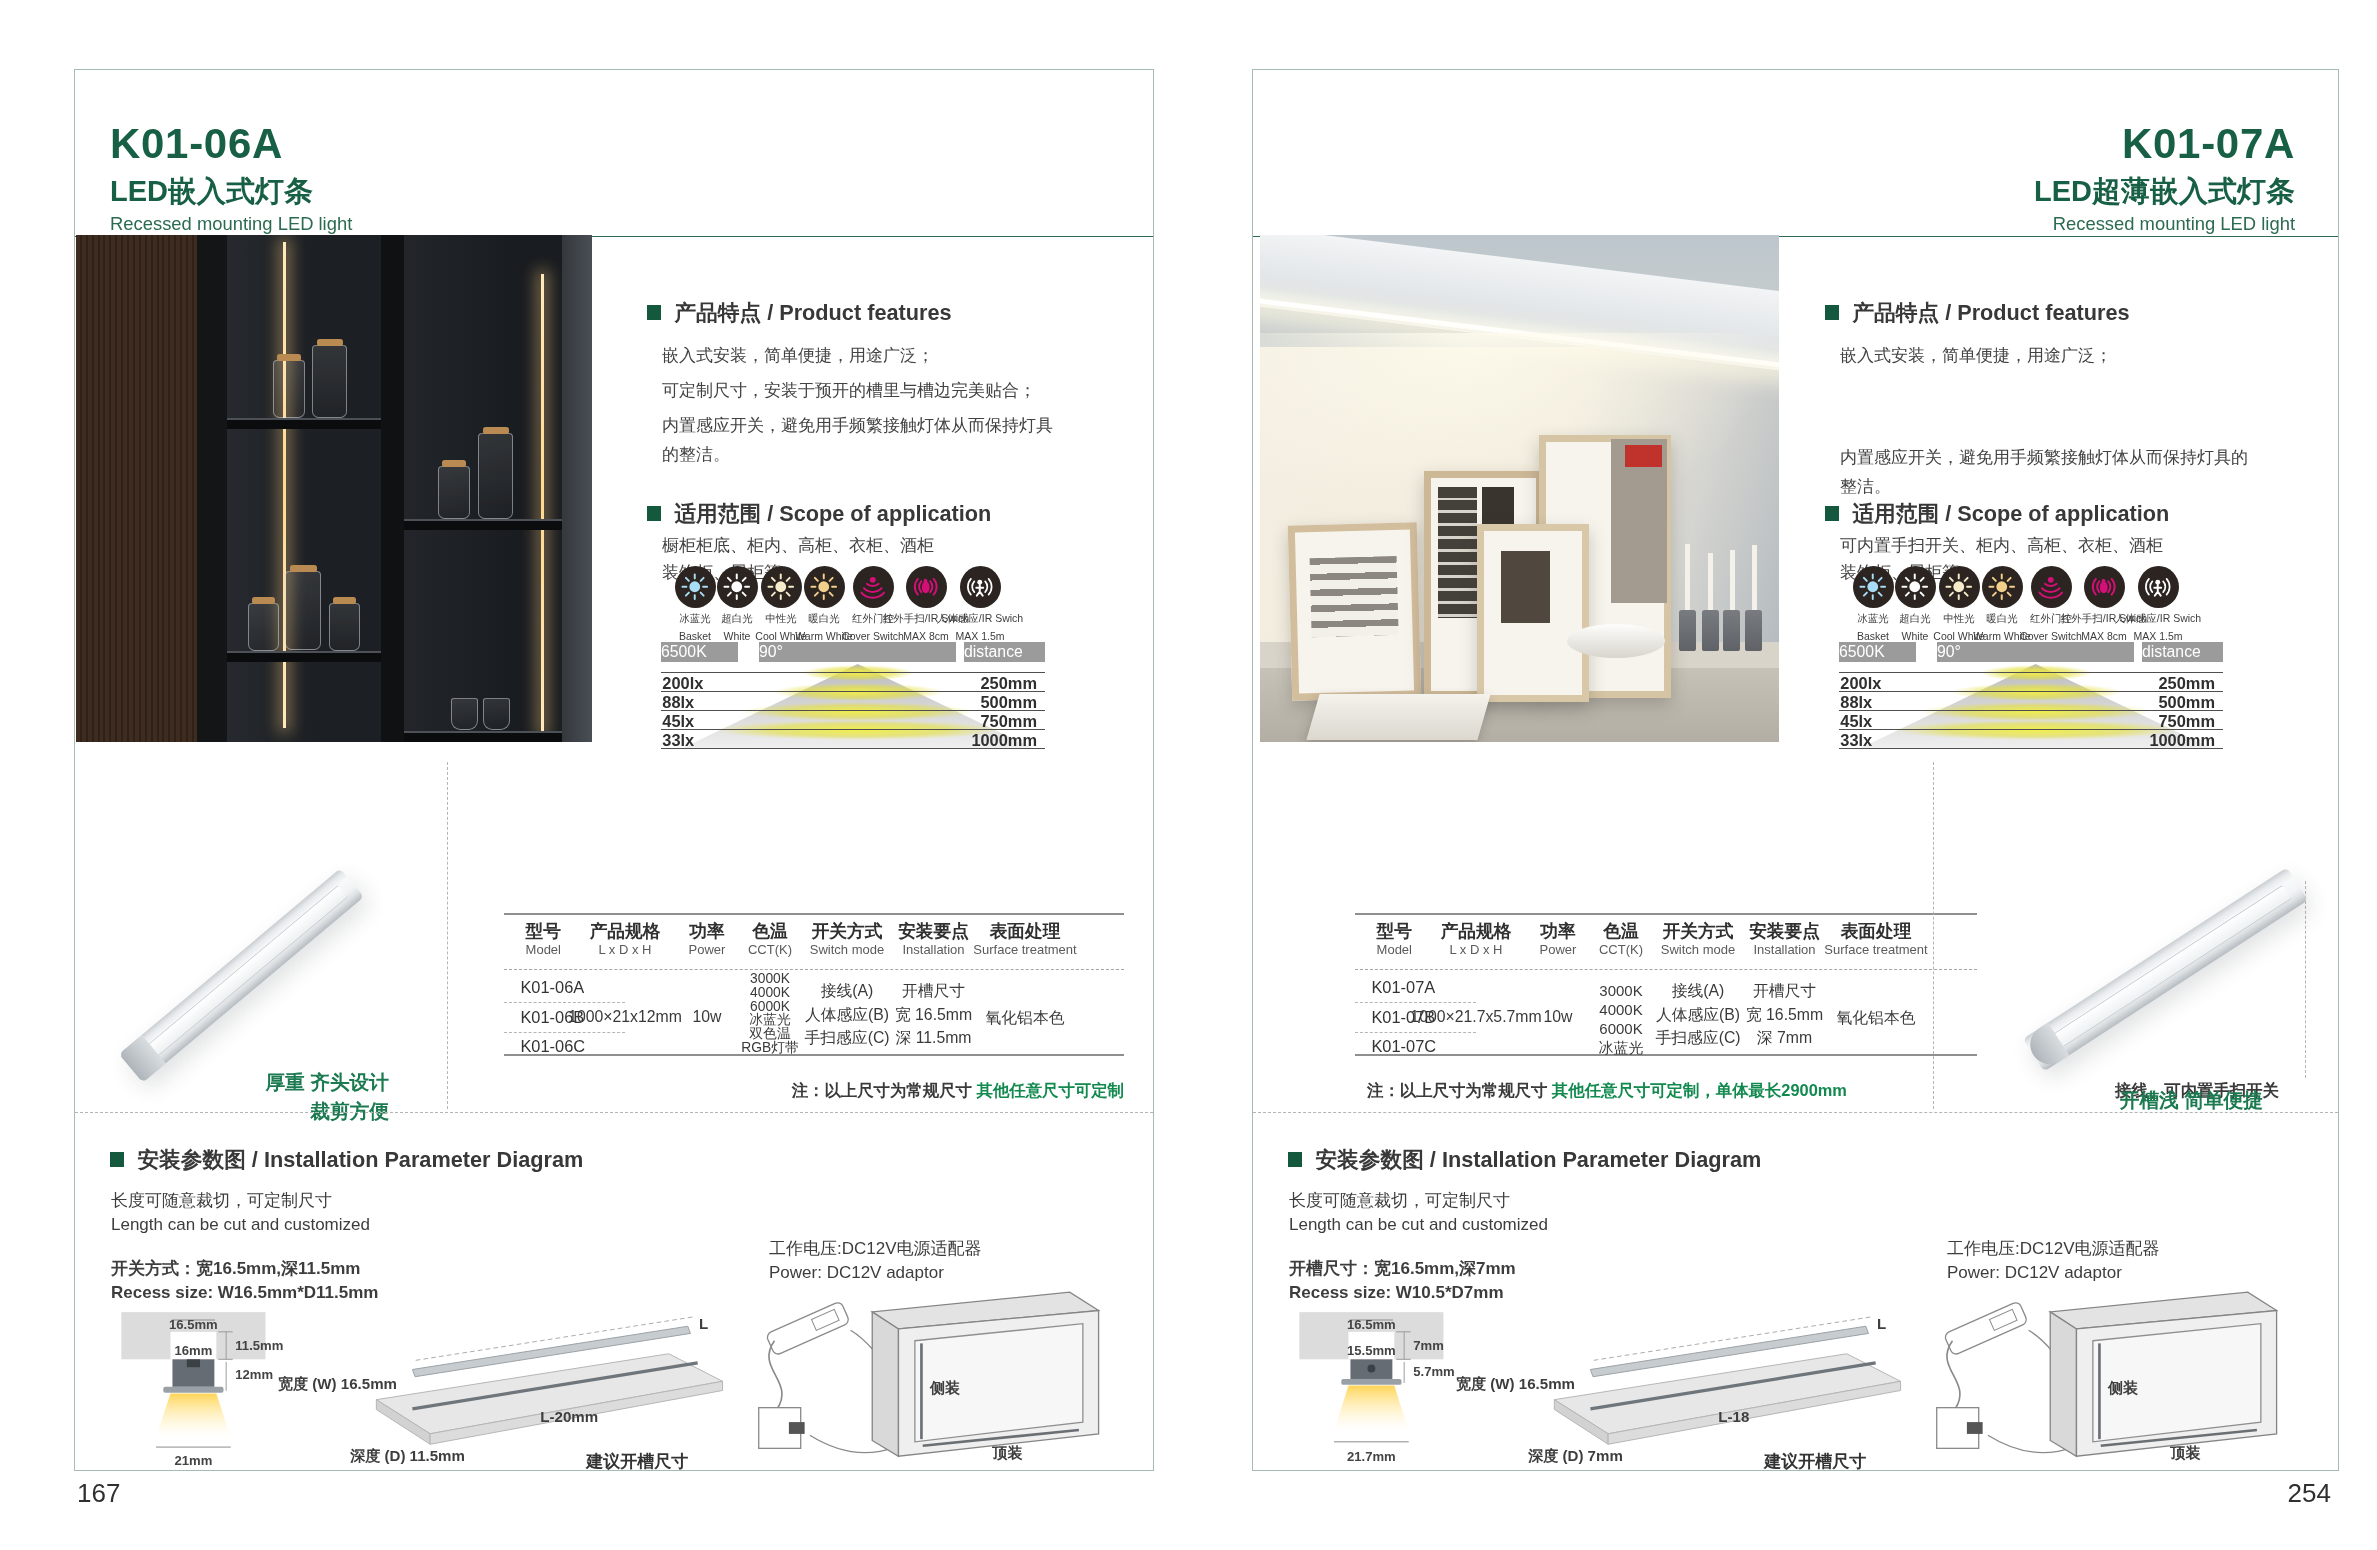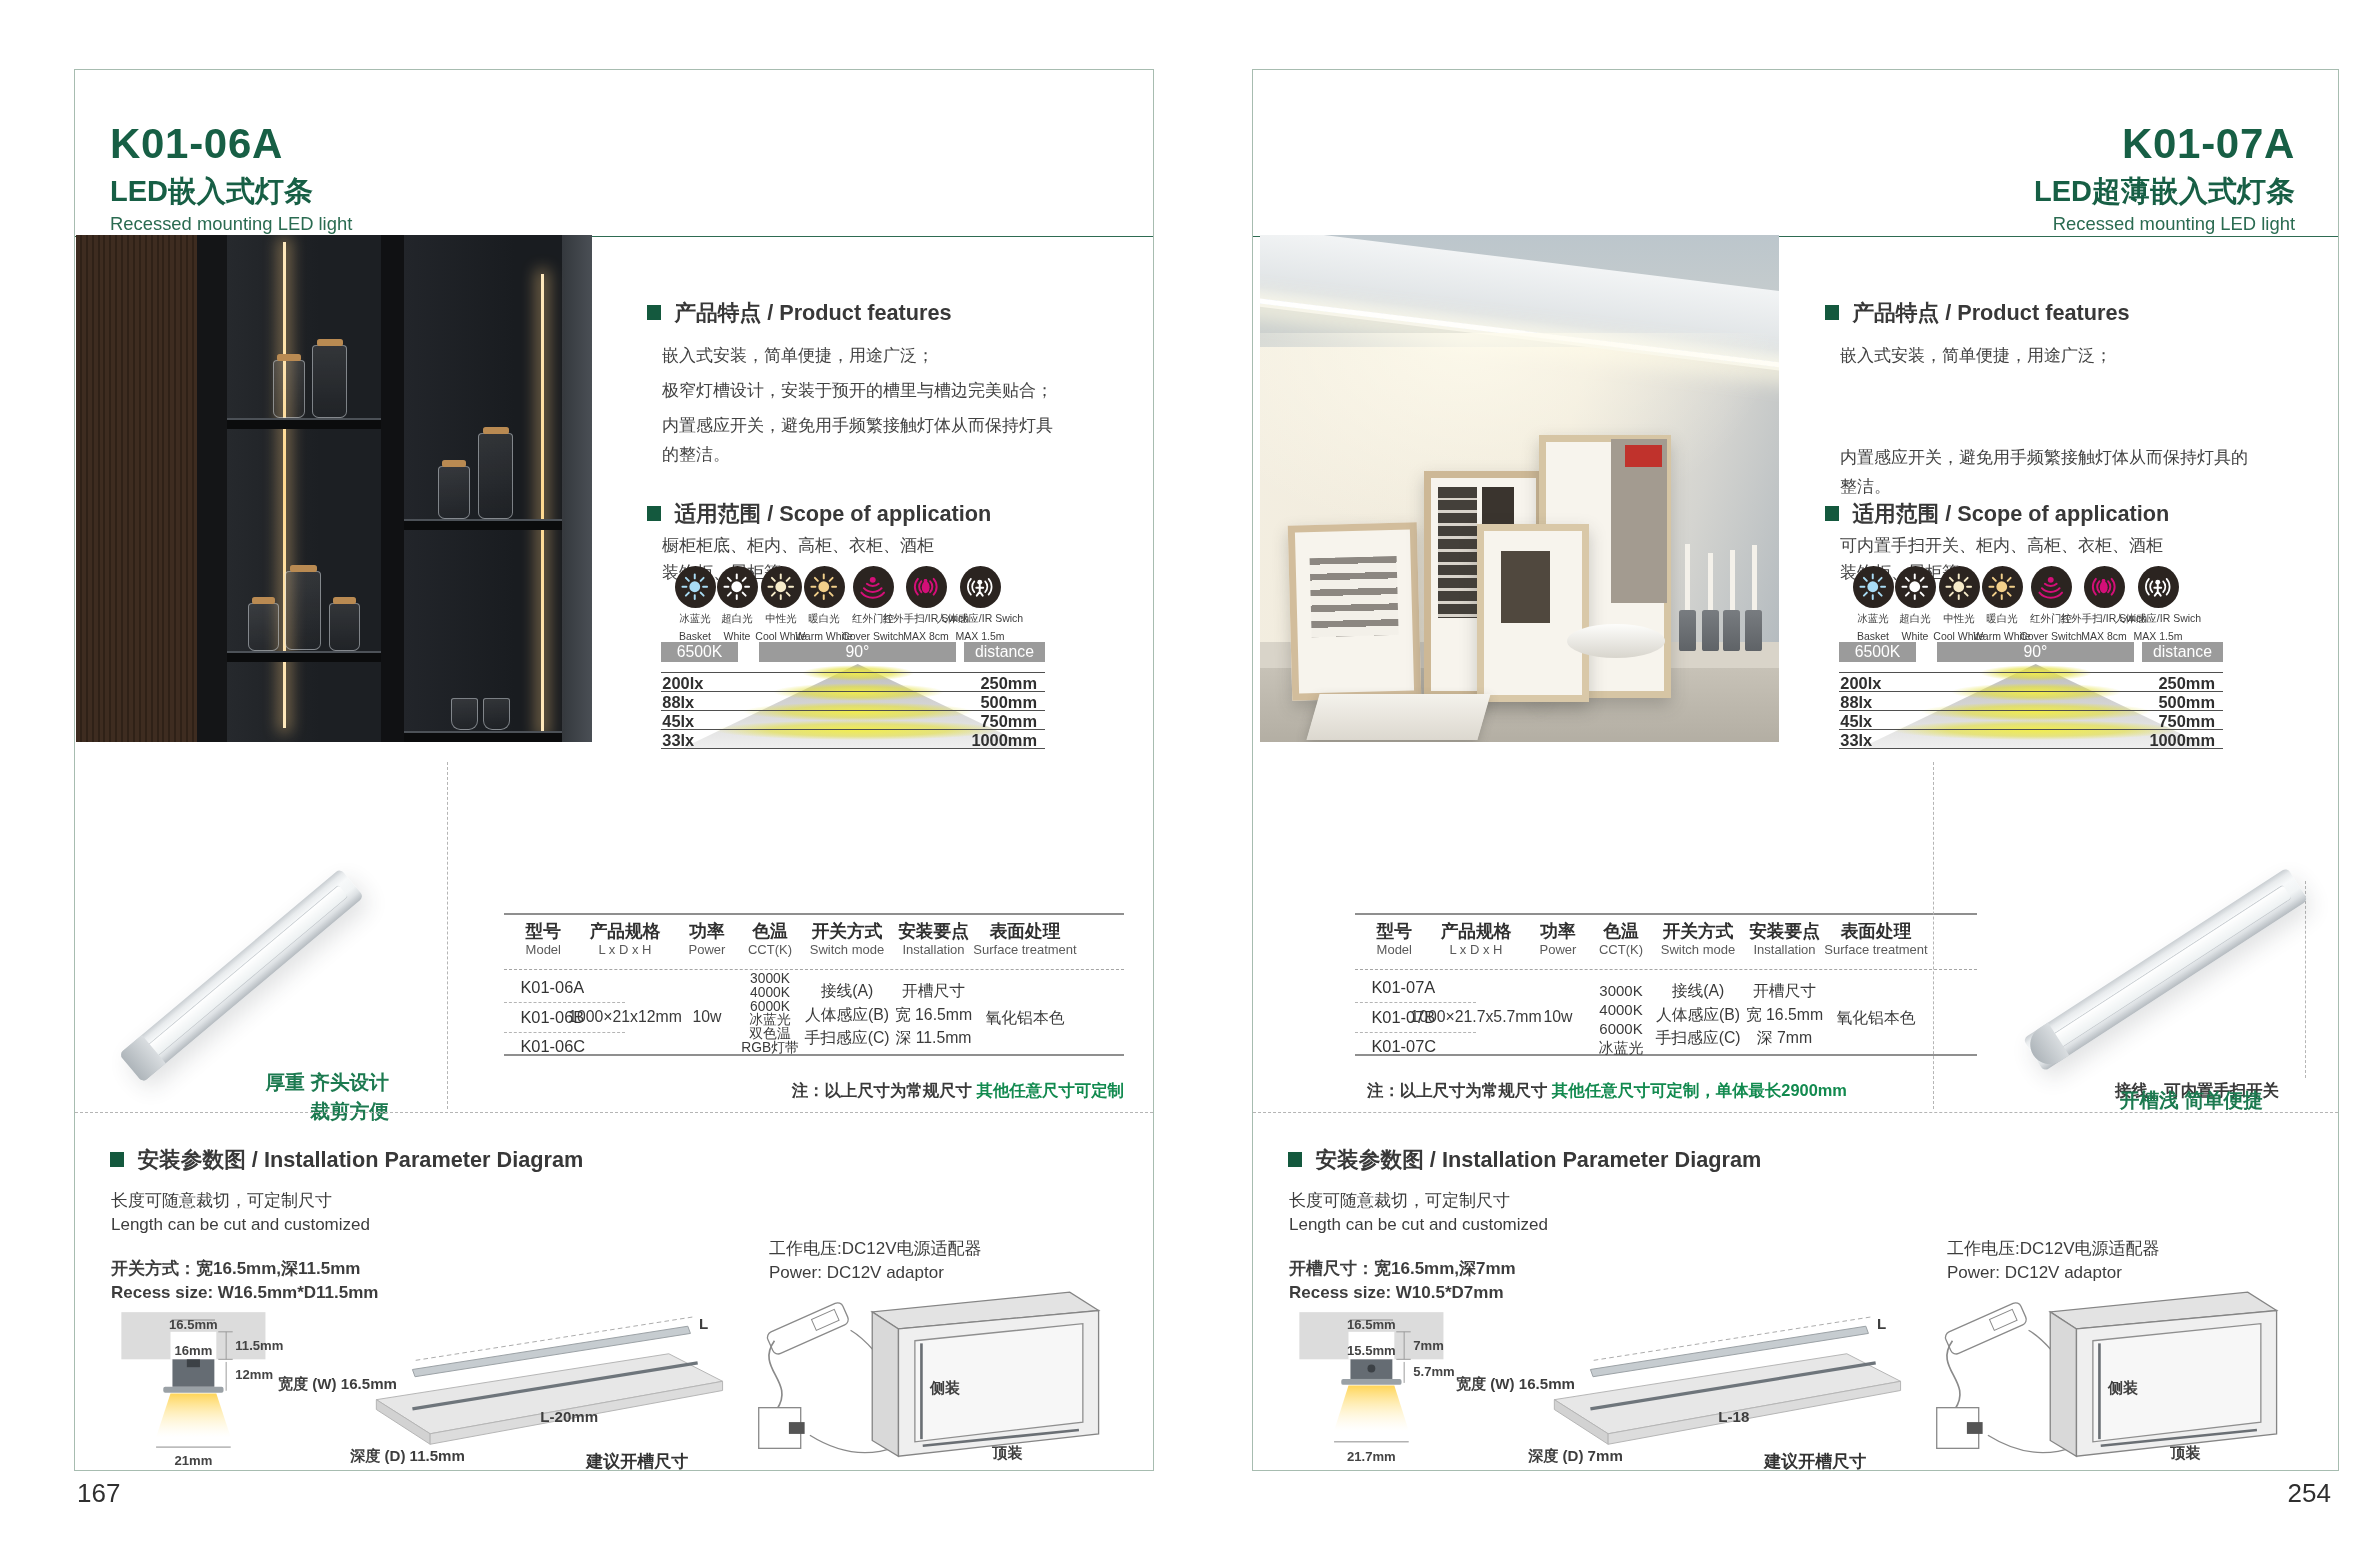--- a/index.html
+++ b/index.html
@@ -17,21 +17,21 @@
   .sec-sq{width:14.4px;height:14.4px;background:#14593e;flex:0 0 auto}
   .feat{position:absolute;font-size:17px;color:#424242;line-height:29px}
   .scope{position:absolute;font-size:17px;color:#424242;line-height:26px}
   .photo{position:absolute;overflow:hidden;background:#111}
   
   .licon{position:absolute;width:112px;text-align:center}
   .circ{width:41px;height:42px;border-radius:50%;background:#2b2420;margin:0 auto;display:flex;align-items:center;justify-content:center}
   .licon .lbl{font-size:10.5px;line-height:13.8px;color:#3c3c3c;margin-top:3.9px;white-space:nowrap}
   
   .pm{position:absolute;width:384px;height:114px}
-  .pm-badge{position:absolute;height:19.7px;background:#9b9b9b;color:#fff;font-size:15.8px;line-height:19.7px;text-align:center}
+  .pm-badge{position:absolute;height:19.7px;background:#9b9b9b;color:#fff;font-size:15.8px;line-height:19.7px;text-align:left}
   .pm-cone{position:absolute;left:19.7px;top:22px;width:354px;height:85px;
            clip-path:polygon(50% 0,100% 100%,0 100%);
            background:linear-gradient(180deg,rgba(130,130,130,.55),rgba(185,185,185,.22))}
   .pm-el{position:absolute;border-radius:50%;
          background:radial-gradient(closest-side,rgba(242,238,72,.95),rgba(228,224,58,.6) 62%,rgba(228,224,58,0))}
   .pm-row{position:absolute;left:0;width:384px;height:19px;border-top:1.3px solid #4f4f4f;font-size:16.4px;font-weight:600;color:#2f2f2f}
   .pm-row .lx{position:absolute;left:1.3px;top:1.3px}
   .pm-row .mm{position:absolute;right:8px;top:1.3px}
   .pm-bot{position:absolute;left:0;width:384px;height:1.3px;background:#4f4f4f}
   
@@ -122,21 +122,21 @@
       </div>
     <div class="jar" style="left:375px;top:463px;width:25px;height:30px;border-radius:2.6px 2.6px 9.2px 9.2px"></div>
     <div class="jar" style="left:407px;top:463px;width:25px;height:30px;border-radius:2.6px 2.6px 9.2px 9.2px"></div>
   </div>
 
   <div class="sec-head" style="left:572px;top:228px">
     <span class="sec-sq"></span>
     <span>产品特点 / Product features</span>
   </div>
   <div class="feat" style="left:587px;top:271px;width:407px">嵌入式安装，简单便捷，用途广泛；</div>
-  <div class="feat" style="left:587px;top:306px;width:407px">极窄灯槽设计，安装于预开的槽里与槽边完美贴合；</div>
+  <div class="feat" style="left:587px;top:306px;width:407px">可定制尺寸，安装于预开的槽里与槽边完美贴合；</div>
   <div class="feat" style="left:587px;top:341px;width:407px">内置感应开关，避免用手频繁接触灯体从而保持灯具的整洁。</div>
 
   <div class="sec-head" style="left:572px;top:429px">
     <span class="sec-sq"></span>
     <span>适用范围 / Scope of application</span>
   </div>
   <div class="scope" style="left:587px;top:463px;width:407px">橱柜柜底、柜内、高柜、衣柜、酒柜</div>
   <div class="scope" style="left:587px;top:490px;width:407px">装饰柜、展柜等。</div>
 
   <div class="licon" style="left:564px;top:496px">

